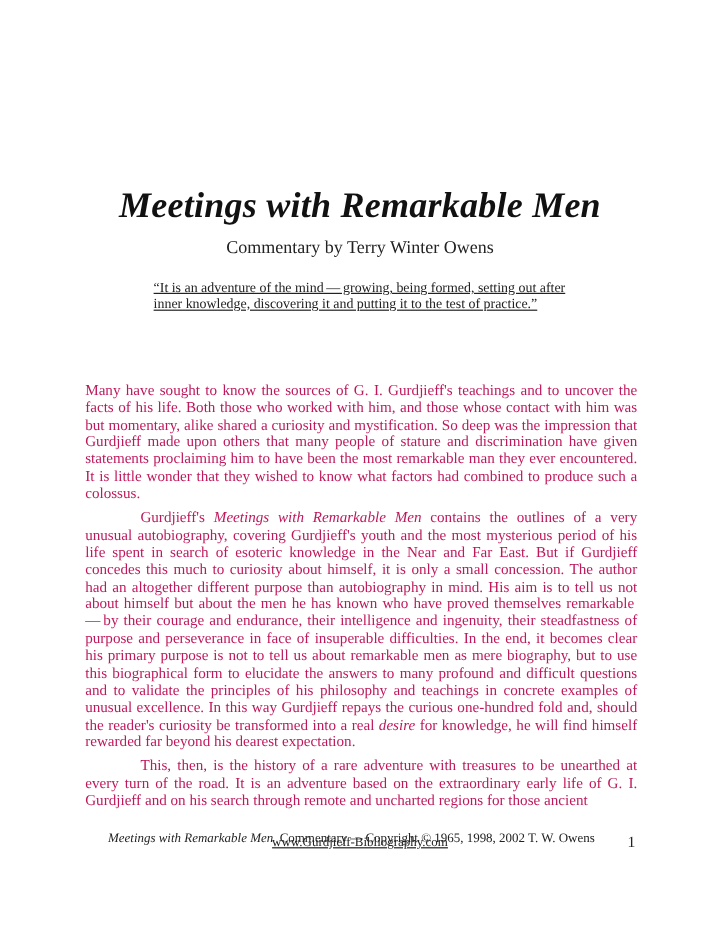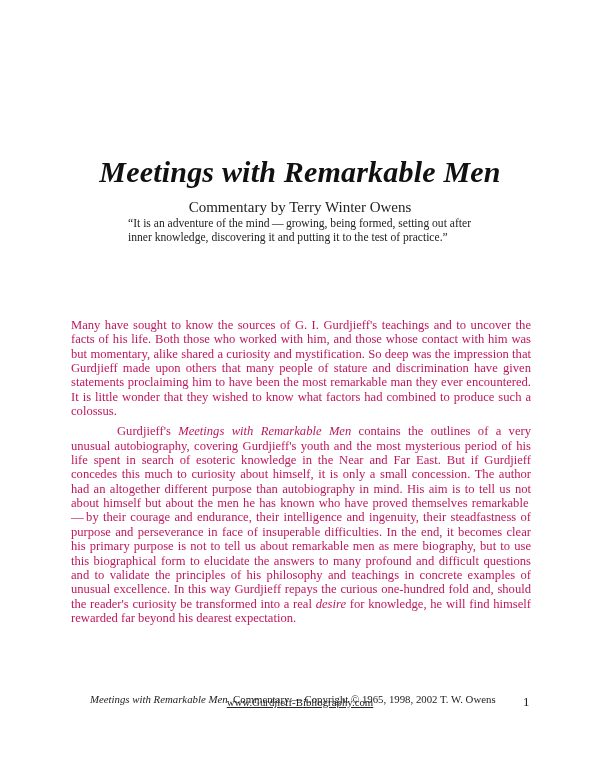--- a/index.html
+++ b/index.html
@@ -2,22 +2,22 @@
 <html><head>
 <meta charset="utf-8">
 <style>
   html, body { margin: 0; padding: 0; background: #ffffff; }
   body { width: 600px; height: 776px; position: relative; overflow: hidden;
          font-family: "Liberation Serif", "DejaVu Serif", serif; color: #1a1a1a; }
   .title { position: absolute; top: 155px; left: 0; width: 600px; text-align: center;
            font-size: 30px; font-style: italic; font-weight: bold; color: #111; letter-spacing: 0.2px; }
   .subtitle { position: absolute; top: 199px; left: 0; width: 600px; text-align: center;
               font-size: 15px; color: #222; font-family: Liberation Serif, serif; }
-  .epigraph { position: absolute; top: 217px; left: 128px; width: 360px;
-              font-size: 11.6px; line-height: 14px; color: #222; }
+  .epigraph { position: absolute; top: 233px; left: 128px; width: 360px;
+              font-size: 11.6px; line-height: 14px; color: #222; text-decoration: underline; }
   .body { position: absolute; top: 318px; left: 71px; width: 460px;
           font-size: 12.6px; line-height: 14.35px; text-align: justify; color: #be185d; }
   .body p { margin: 0 0 6px 0; }
   .body p.indent { text-indent: 46px; }
   .footer { position: absolute; top: 693px; left: 0; width: 600px; font-size: 10.8px; color: #222; }
   .footer-line { position: absolute; left: 90px; width: 400px; text-align: left; white-space: nowrap; }
   .footer-line .it { font-style: italic; }
   .footer-link { position: absolute; top: 3px; left: 0; width: 600px; text-align: center;
                  text-decoration: underline; color: #222; }
   .page-num { position: absolute; left: 523px; top: 1px; font-size: 13px; }
@@ -25,19 +25,20 @@
 </head>
 <body>
 
 <div class="title">Meetings with Remarkable Men</div>
 <div class="subtitle">Commentary by Terry Winter Owens</div>
 <div class="epigraph">“It is an adventure of the mind — growing, being formed, setting out after inner knowledge, discovering it and putting it to the test of practice.”</div>
 
 <div class="body">
   <p>Many have sought to know the sources of G. I. Gurdjieff's teachings and to uncover the facts of his life. Both those who worked with him, and those whose contact with him was but momentary, alike shared a curiosity and mystification. So deep was the impression that Gurdjieff made upon others that many people of stature and discrimination have given statements proclaiming him to have been the most remarkable man they ever encountered. It is little wonder that they wished to know what factors had combined to produce such a colossus.</p>
   <p class="indent"><span>Gurdjieff's </span><i>Meetings with Remarkable Men</i><span> contains the outlines of a very unusual autobiography, covering Gurdjieff's youth and the most mysterious period of his life spent in search of esoteric knowledge in the Near and Far East. But if Gurdjieff concedes this much to curiosity about himself, it is only a small concession. The author had an altogether different purpose than autobiography in mind. His aim is to tell us not about himself but about the men he has known who have proved themselves remarkable — by their courage and endurance, their intelligence and ingenuity, their steadfastness of purpose and perseverance in face of insuperable difficulties. In the end, it becomes clear his primary purpose is not to tell us about remarkable men as mere biography, but to use this biographical form to elucidate the answers to many profound and difficult questions and to validate the principles of his philosophy and teachings in concrete examples of unusual excellence. In this way Gurdjieff repays the curious one-hundred fold and, should the reader's curiosity be transformed into a real </span><i>desire</i><span> for knowledge, he will find himself rewarded far beyond his dearest expectation.</span></p>
+  <p class="indent">This, then, is the history of a rare adventure with treasures to be unearthed at every turn of the road. It is an adventure based on the extraordinary early life of G. I. Gurdjieff and on his search through remote and uncharted regions for those ancient</p>
 </div>
 
 <div class="footer">
   <div class="footer-line"><span class="it">Meetings with Remarkable Men</span>&nbsp; <span>Commentary — Copyright © 1965, 1998, 2002  T. W. Owens</span></div>
   <div class="page-num">1</div>
   <div class="footer-link">www.Gurdjieff-Bibliography.com</div>
 </div>
 
 </body></html>

